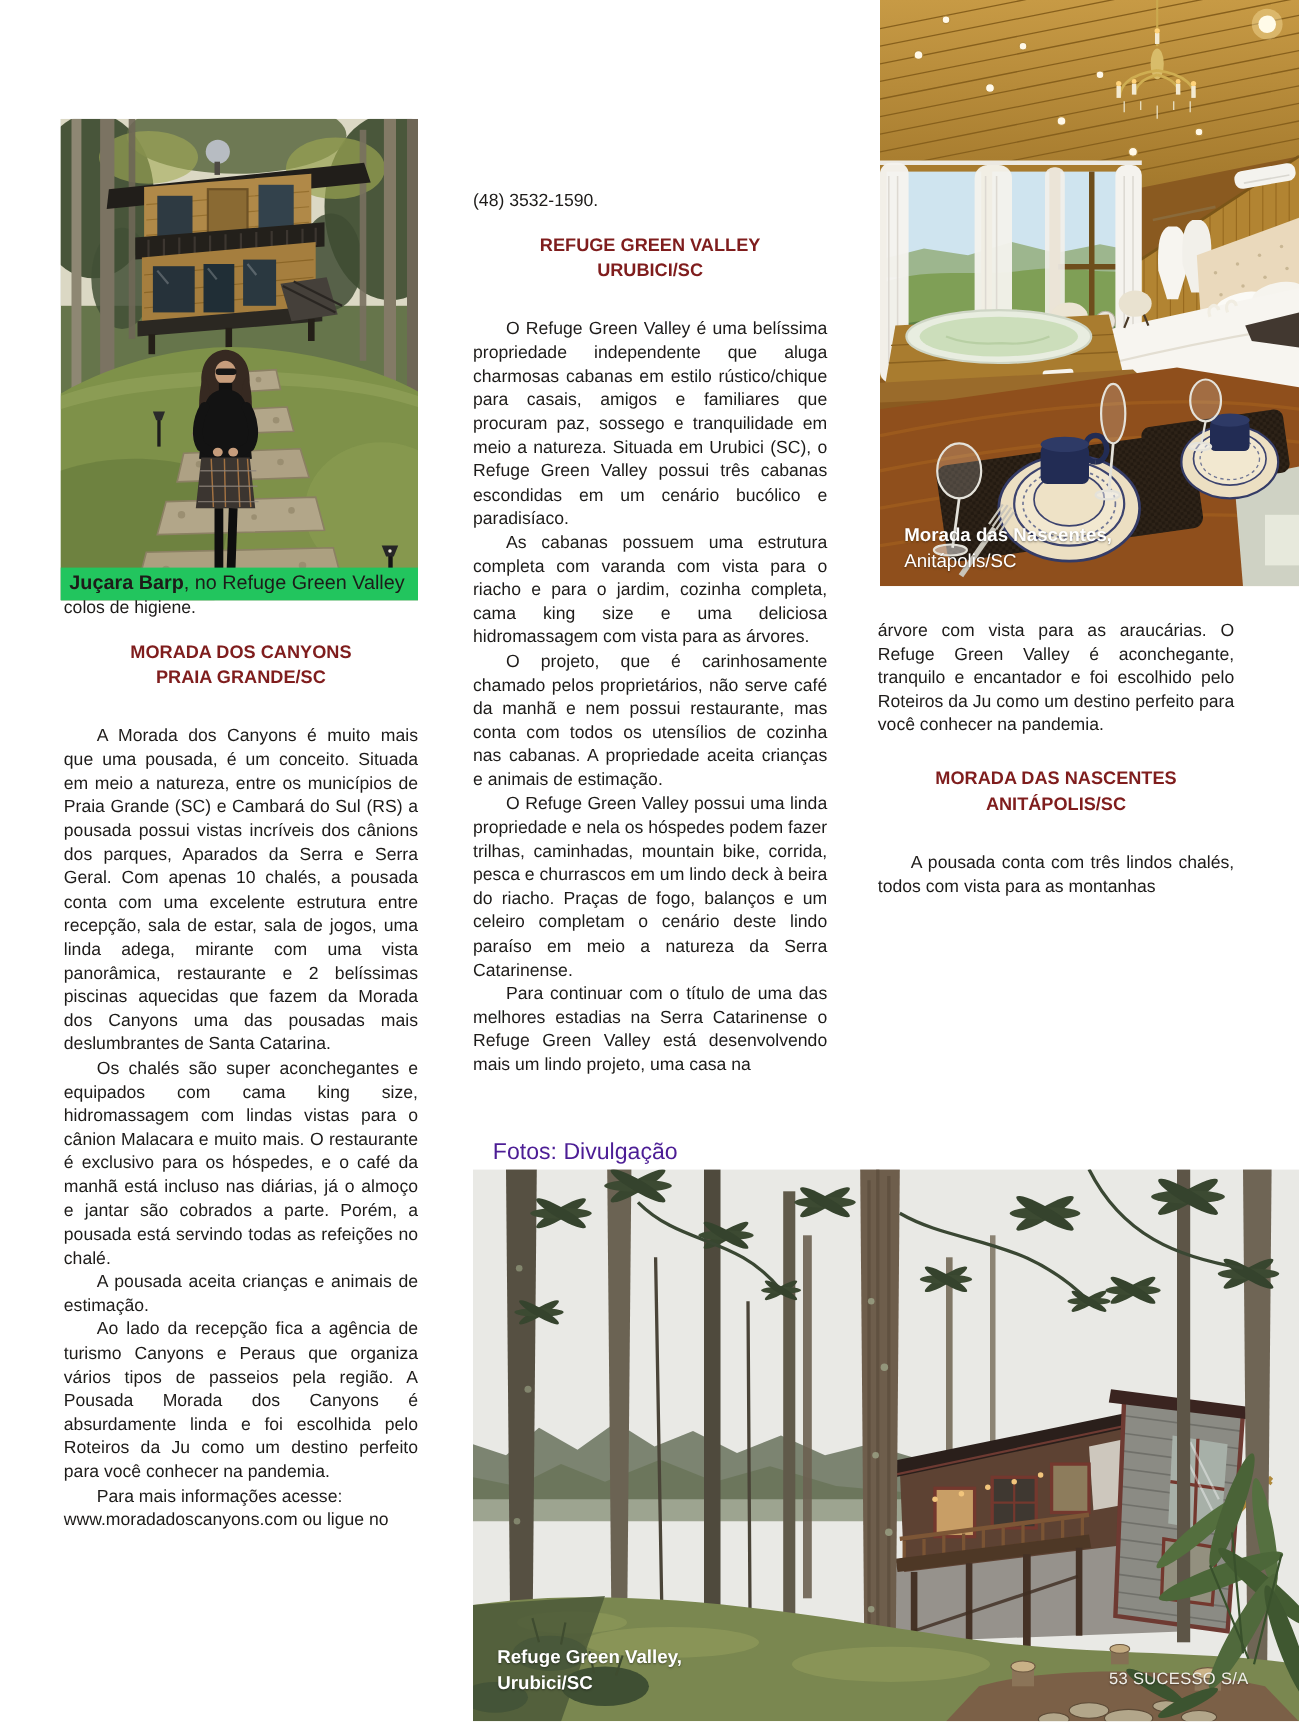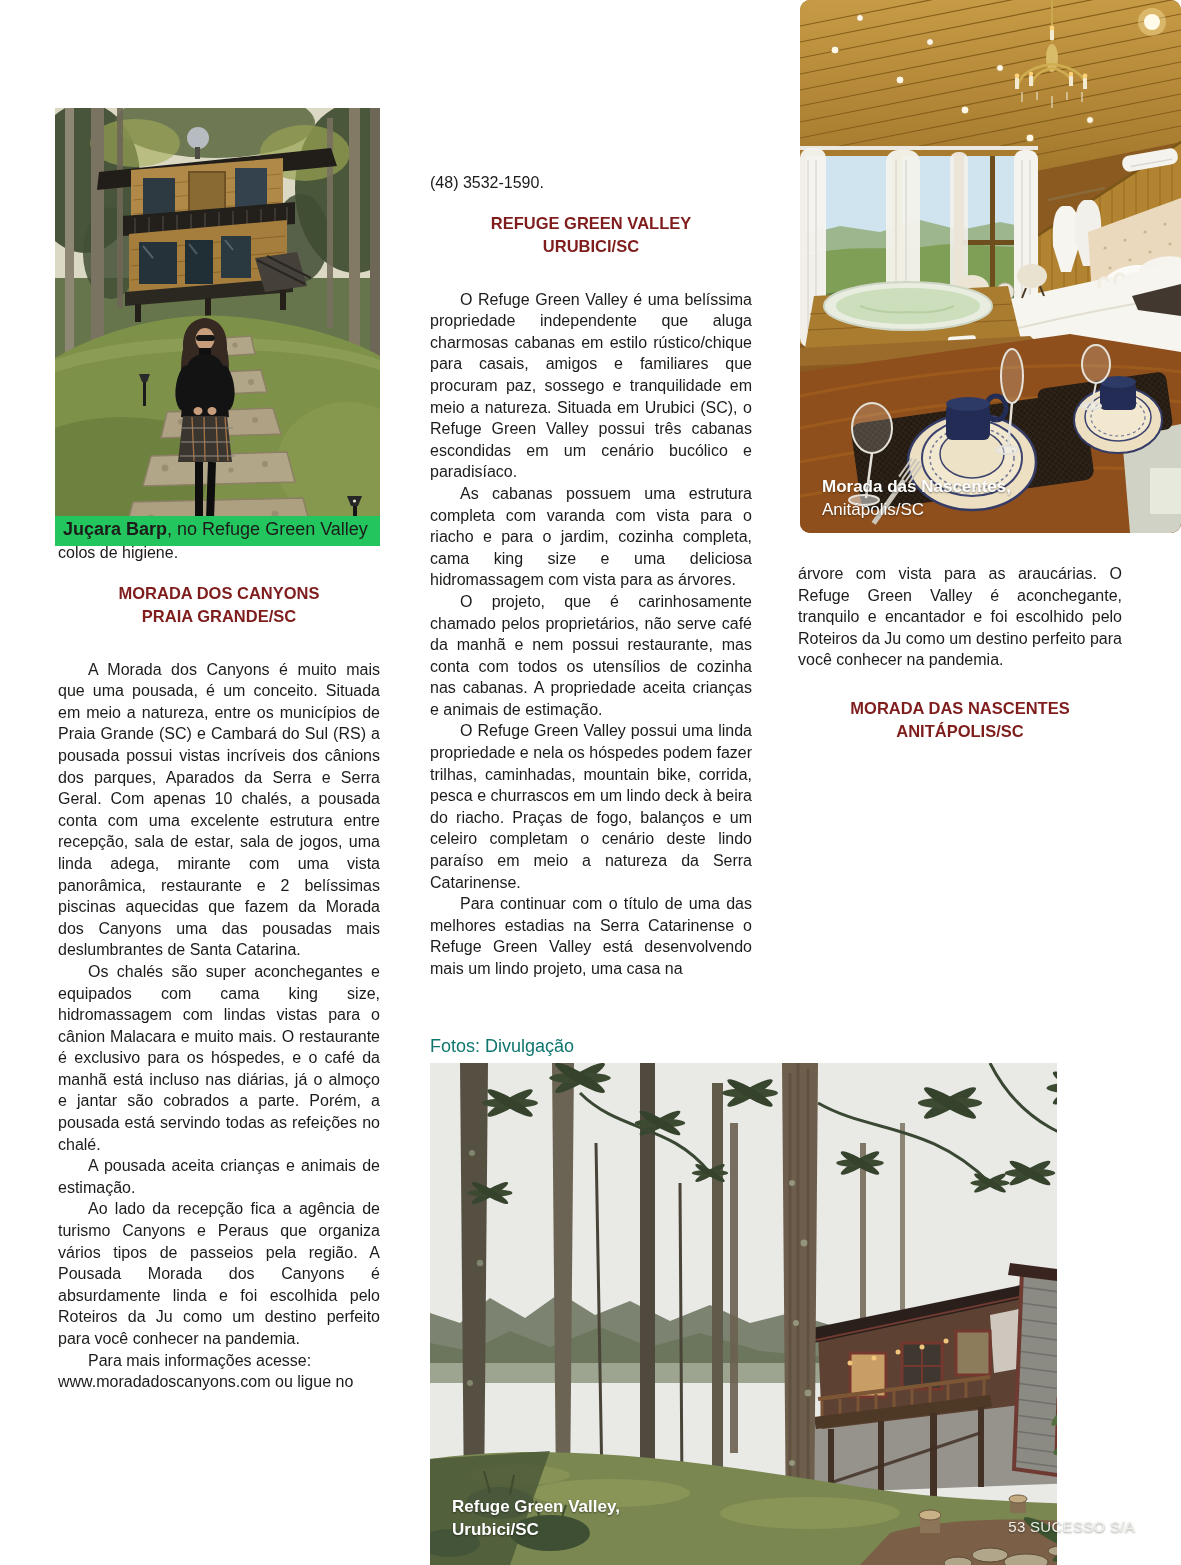--- a/index.html
+++ b/index.html
@@ -20,32 +20,32 @@
   .article-heading { margin:18px 0 31px 0; font-size:16.5px; line-height:23px; text-align:center; font-weight:bold; color:#7f1d1d; }
   .article-heading span { display:block; }
   .col-left  { left:58px;  top:542px; width:322px; }
   .col-mid   { left:430px; top:172px; width:322px; }
   .col-right { left:798px; top:563px; width:324px; }
   .col-right .article-heading { margin-top:26px; }
   
   .photo { position:absolute; overflow:hidden; }
   .photo svg { display:block; }
   .photo1 { left:55px;  top:108px;  width:325px; height:438px; }
-  .photo2 { left:800px; top:0;      width:381px; height:533px;border-radius:10px; }
-  .photo3 { left:430px; top:1063px; width:627px; height:502px; }
+  .photo2 { left:800px; top:0;      width:381px; height:533px; }
+  .photo3 { left:430px; top:1063px; width:751px; height:502px; }
   .photo1-caption {
     position:absolute; left:0; bottom:0; background:#22c55e; color:#1d1b19;
     padding:3px 12px 6px 8px; font-size:18px; white-space:nowrap;
   }
   .photo-caption-overlay { position:absolute; color:#ffffff; font-size:17px; line-height:23px; text-shadow:0 1px 2px rgba(0,0,0,.45); }
   .photo-caption-overlay span { display:block; }
   .photo2-caption { left:22px; bottom:12px; }
   .photo3-caption { left:22px; bottom:24px; font-weight:bold; }
   .cap-bold { font-weight:bold; }
-  .photo-credit { position:absolute; left:430px; top:1036px; font-size:18px; color:#0f766e; }
+  .photo-credit { position:absolute; left:448px; top:1036px; font-size:21px; color:#4c1d95; }
   .page-footer { position:absolute; right:46px; bottom:30px; color:#f0efe9; font-size:15px; letter-spacing:.3px; text-shadow:0 1px 2px rgba(0,0,0,.4); }
 </style>
 </head>
 <body>
 
 <div class="page">
 
 
   <div class="photo photo1">
     <svg viewBox="0 0 325 438" width="325" height="438">
@@ -347,20 +347,21 @@
     <p class="indent">O Refuge Green Valley possui uma linda propriedade e nela os hóspedes podem fazer trilhas, caminhadas, mountain bike, corrida, pesca e churrascos em um lindo deck à beira do riacho. Praças de fogo, balanços e um celeiro completam o cenário deste lindo paraíso em meio a natureza da Serra Catarinense.</p>
     <p class="indent">Para continuar com o título de uma das melhores estadias na Serra Catarinense o Refuge Green Valley está desenvolvendo mais um lindo projeto, uma casa na</p>
   </div>
 
   <div class="col col-right">
     <p>árvore com vista para as araucárias. O Refuge Green Valley é aconchegante, tranquilo e encantador e foi escolhido pelo Roteiros da Ju como um destino perfeito para você conhecer na pandemia.</p>
     <h3 class="article-heading">
       <span>MORADA DAS NASCENTES</span>
       <span>ANITÁPOLIS/SC</span>
     </h3>
+    <p class="indent">A pousada conta com três lindos chalés, todos com vista para as montanhas</p>
   </div>
 
   <div class="photo-credit">Fotos: Divulgação</div>
 
   <div class="photo photo3">
     <svg viewBox="0 0 751 502" width="751" height="502">
       <defs>
         <g id="tuft">
           <ellipse rx="26" ry="5" fill="#38462f" transform="rotate(-30)"></ellipse>
           <ellipse rx="28" ry="5" fill="#3c4a32"></ellipse>

